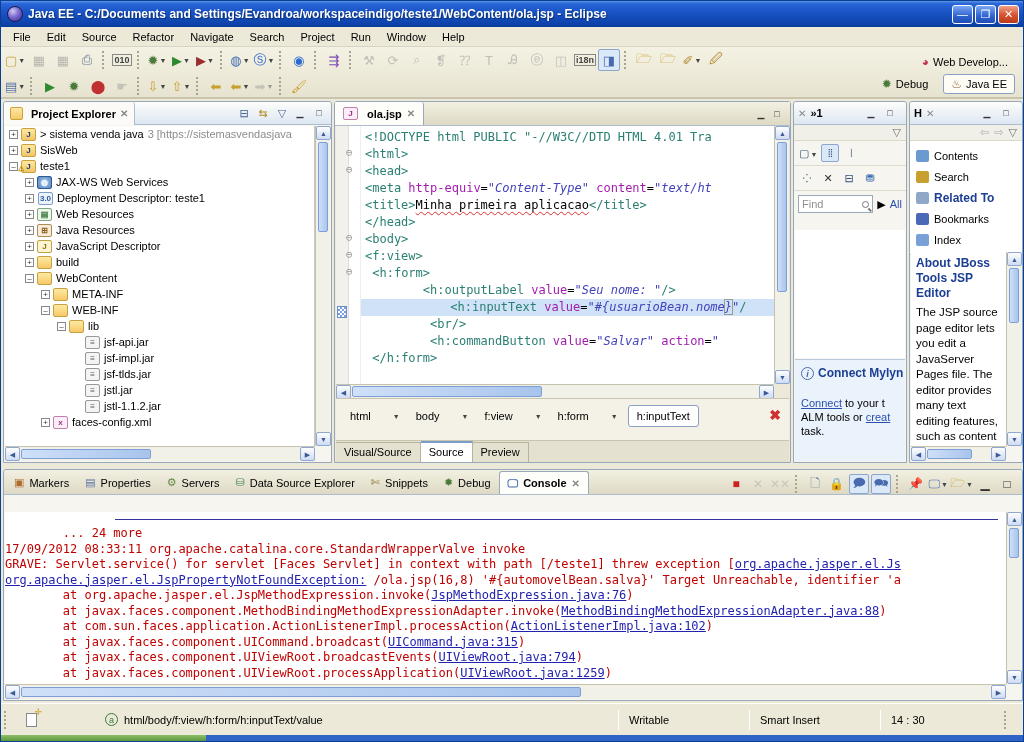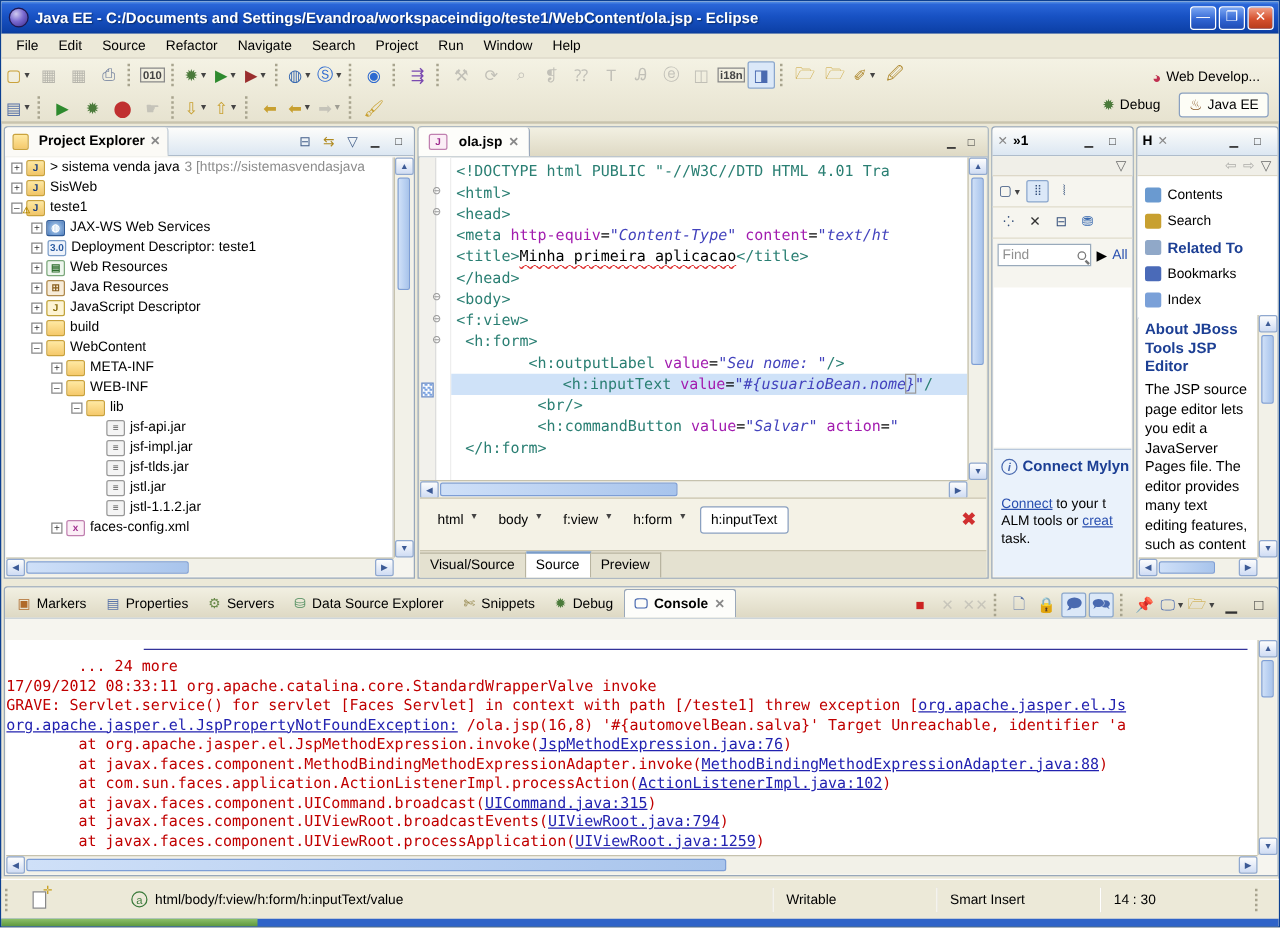--- a/index.html
+++ b/index.html
@@ -36,21 +36,21 @@
   .tbi.pressed { border:1px solid #8aa6cc; background:#dbe8f8; }
   .dd { font-size:7px; color:#444; margin-left:1px; }
   .persp { position:absolute; right:4px; top:0; height:52px; display:flex; flex-direction:column; align-items:flex-end; justify-content:center; gap:3px; padding-right:4px; }
   .persp-row { display:flex; align-items:center; gap:8px; }
   .persp-btn { display:flex; align-items:center; gap:4px; padding:2px 7px; border-radius:3px; white-space:nowrap; }
   .persp-btn.active { background:#fdfdf6; border:1px solid #8aa0c0; }
   .pico { font-size:12px; }
   
   .view { position:absolute; background:#f6f5ef; border:1px solid #98a8ba; border-radius:3px 3px 0 0; }
   .vhead { height:23px; background:linear-gradient(180deg,#fdfdfb,#dce7f2); border-bottom:1px solid #aebccb;
-    display:flex; align-items:center; border-radius:3px 3px 0 0; }
+    display:flex; border-radius:3px 3px 0 0; }
   .vtab { display:flex; align-items:center; gap:4px; height:23px; padding:0 6px; background:#fbfaf6;
     border-right:1px solid #aebccb; border-radius:3px 3px 0 0; font-weight:bold; white-space:nowrap; }
   .vtools { margin-left:auto; display:flex; align-items:center; gap:3px; padding-right:3px; color:#44608a; }
   .vti { font-size:11px; min-width:16px; text-align:center; }
   .closex { color:#888; font-size:10px; }
   .minmax { font-size:9px; color:#333; letter-spacing:2px; }
   
   #explorer { left:2px; top:100px; width:329px; height:362px; }
   .tree { position:absolute; left:1px; right:16px; top:24px; bottom:16px; background:#fff; overflow:hidden; border-right:1px solid #c8c8c8; }
   .trow { display:flex; align-items:center; height:16px; white-space:nowrap; }
@@ -89,21 +89,21 @@
   .cg { color:#2a7f73; } 
   .ca { color:#a21caf; } 
   .cv { color:#4343bd; font-style:italic; } 
   .cp { color:#000; }
   .cs { color:#000; text-decoration:underline wavy #e03030 1px; text-underline-offset:2px; }
   .cb { outline:1px solid #9a9a9a; }
   .ed-vsb { position:absolute; right:1px; top:24px; bottom:78px; width:15px; background:#f2f1e8; border-left:1px solid #c6c2ae; }
   .ed-hsb { position:absolute; left:1px; right:16px; bottom:64px; height:14px; background:#f2f1e8; border-top:1px solid #c6c2ae; }
   .crumbrow { position:absolute; left:1px; right:1px; bottom:22px; height:42px; background:#f4f2e6; border-top:1px solid #c9c4ae; }
   .crumbs { position:absolute; left:8px; top:6px; display:flex; align-items:center; gap:4px; }
-  .crumb { display:flex; align-items:flex-start; gap:4px; padding:3px 6px; }
+  .crumb { display:flex; align-items:center; gap:21px; padding:3px 6px; }
   .crumb .dd { font-size:7px; }
   .crumb.current { background:#fff; border:1px solid #8aa0c0; border-radius:3px; padding:4px 8px; }
   .crumb-close { position:absolute; right:8px; top:8px; color:#d03030; font-weight:bold; font-size:14px; }
   .subtabs { position:absolute; left:1px; right:1px; bottom:0; height:22px; display:flex; align-items:flex-end; background:#e4e1d0; border-top:1px solid #c9c4ae; }
   .subtab { padding:3px 8px 4px; border-right:1px solid #b8b4a0; border-top:1px solid #b8b4a0; background:#e4e1d0;text-align:right; }
   .subtab.active { background:#fff; font-weight:normal; border-top:2px solid #7a9cc8; }
   
   #mylyn { left:792px; top:100px; width:114px; height:362px; }
   #help  { left:908px; top:100px; width:114px; height:362px; }
   .narrowhead { height:23px; display:flex; align-items:center; gap:4px; padding:0 4px;

